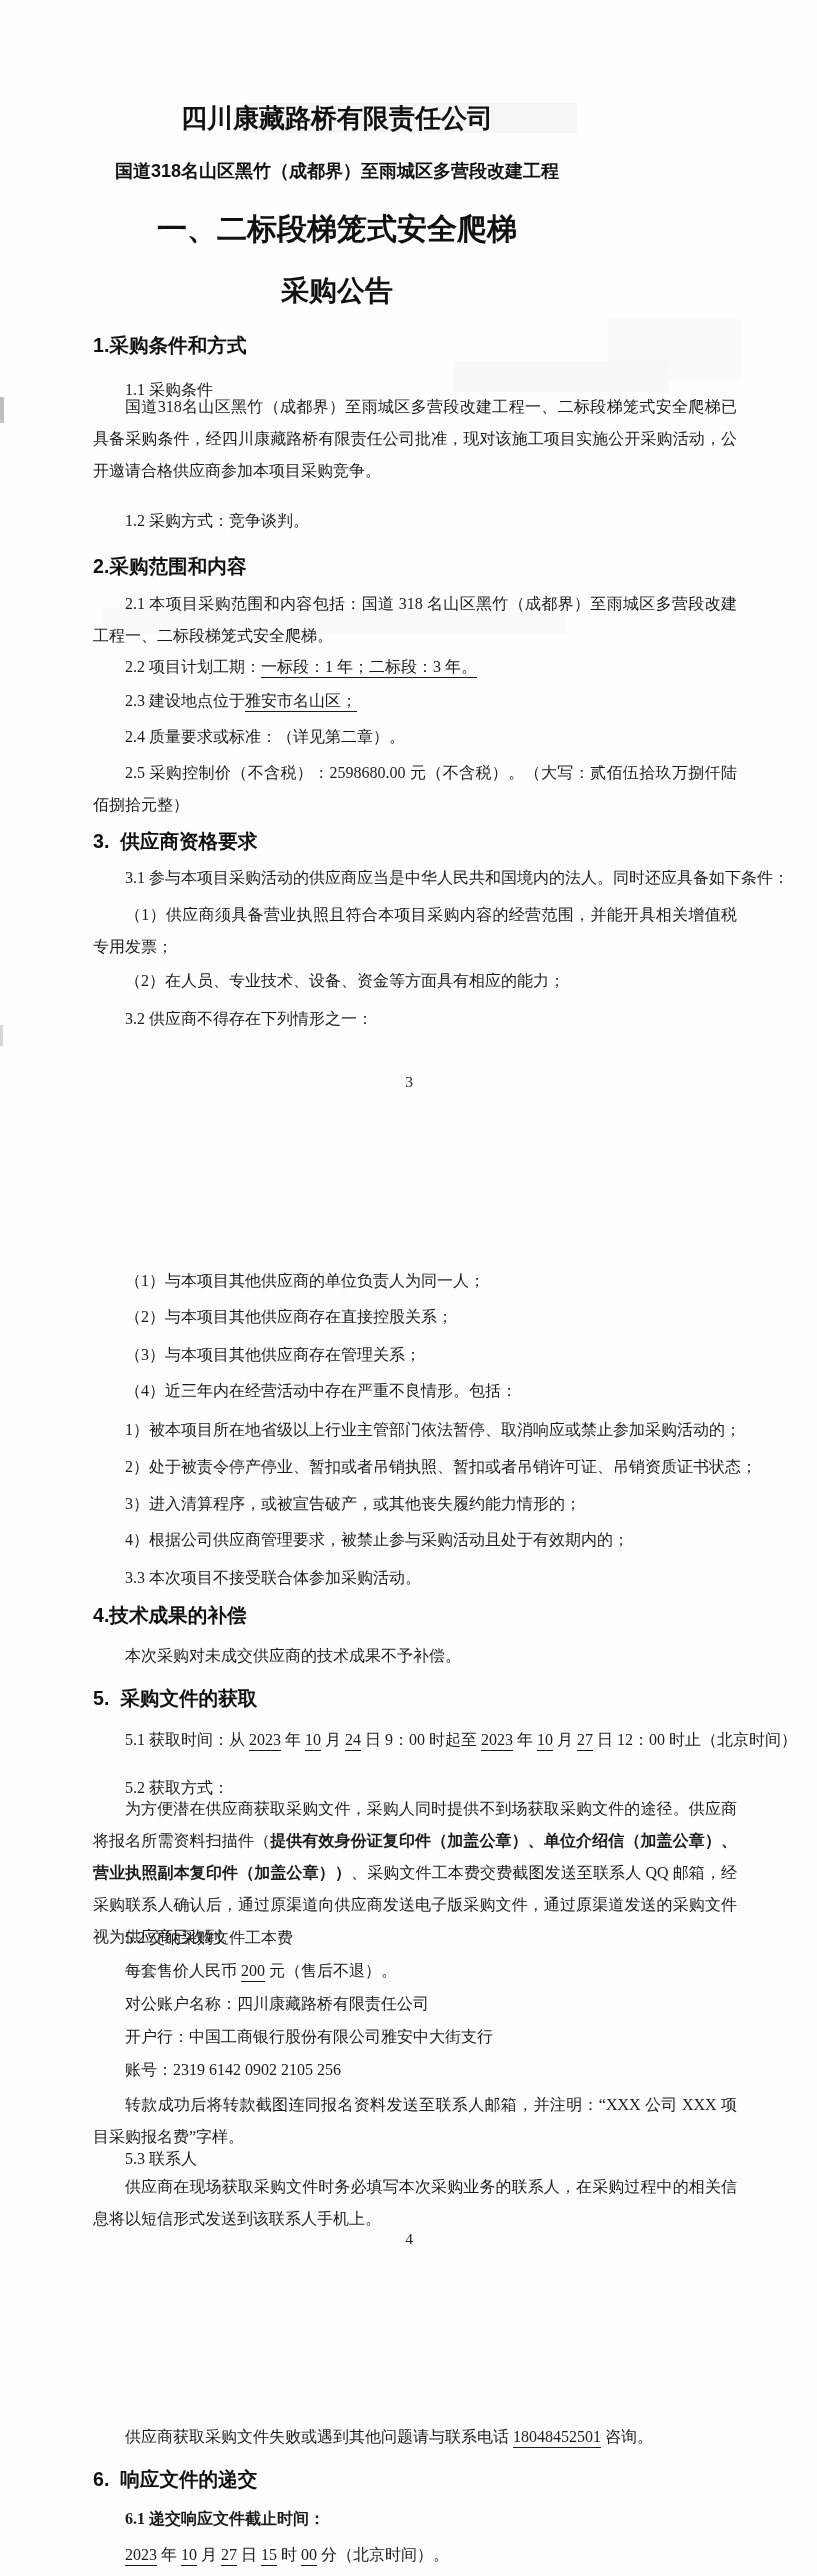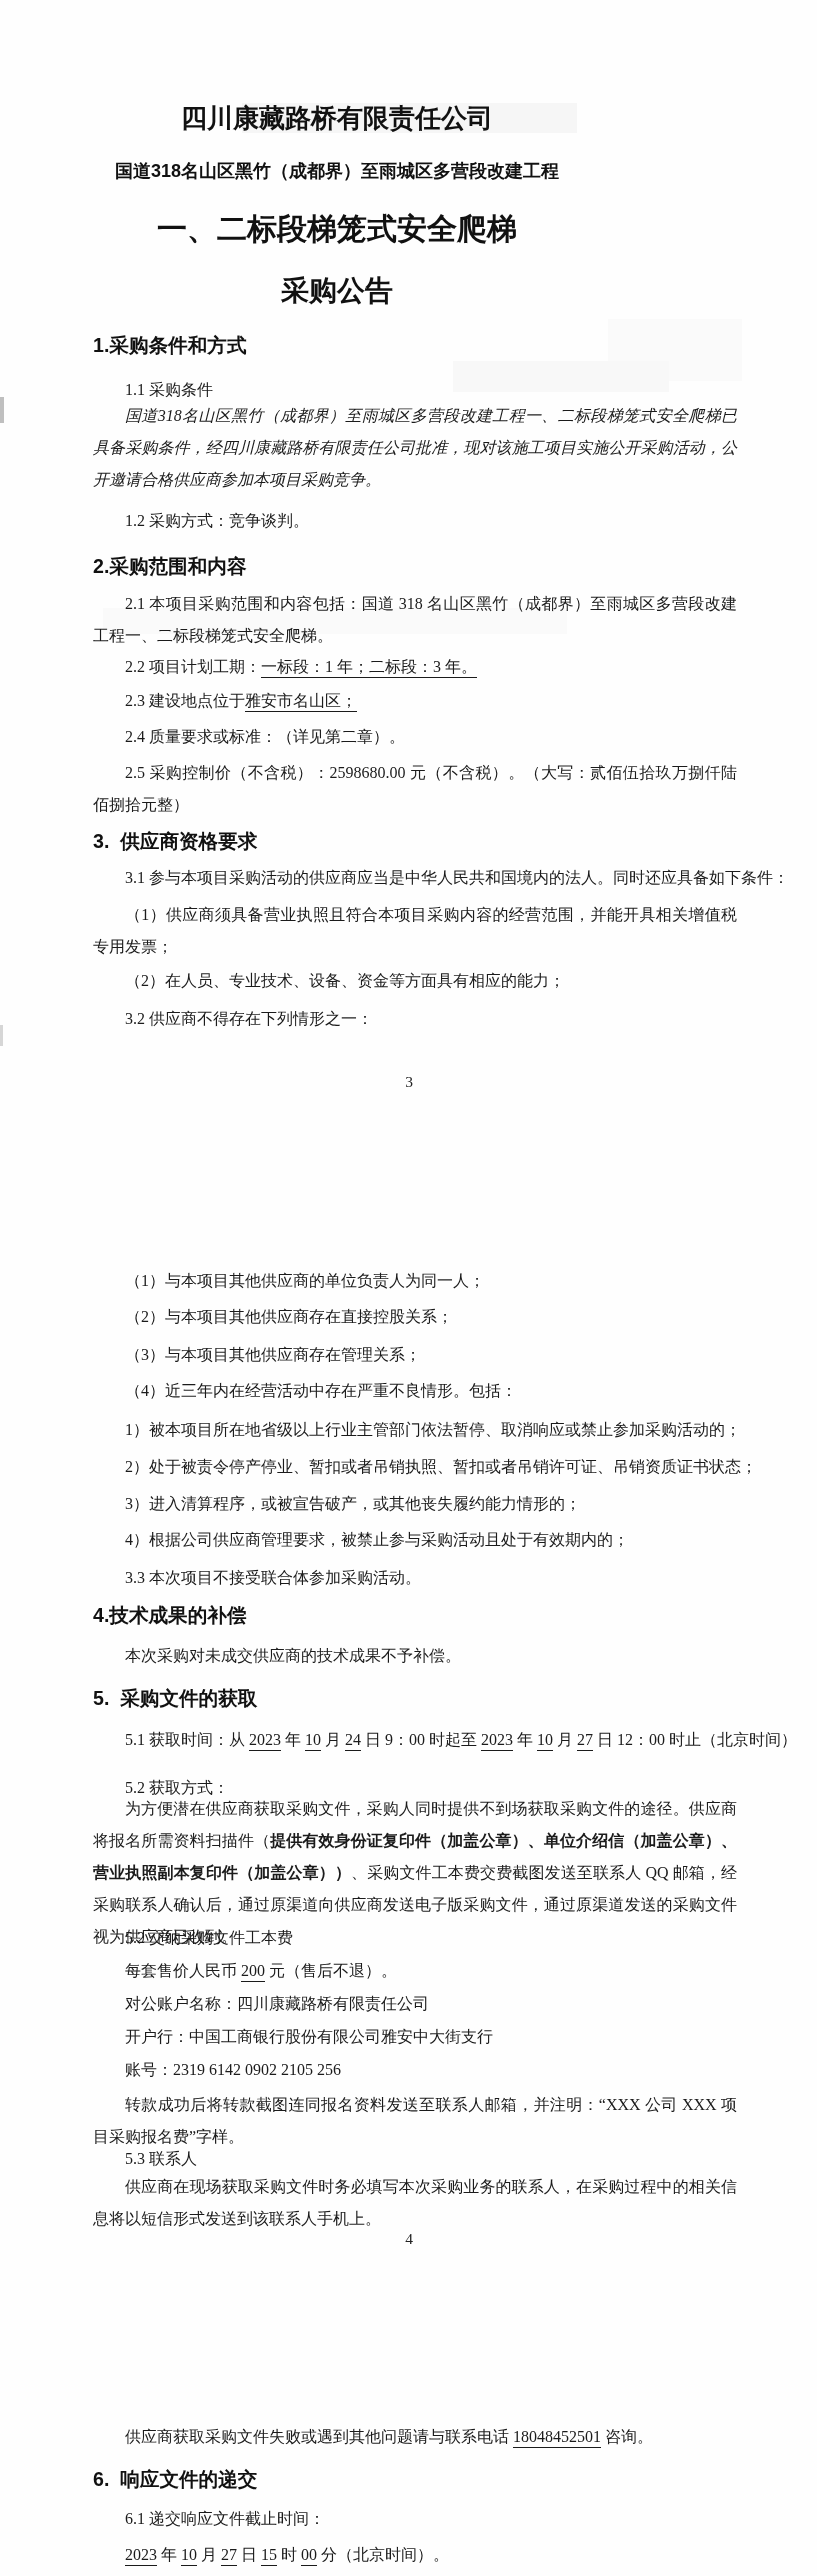--- a/index.html
+++ b/index.html
@@ -52,21 +52,21 @@
   <div class="smudge" style="left:0;top:397px;width:3.6px;height:26px;background:#bfbfbf;"></div>
   <div class="smudge" style="left:0;top:1025px;width:3.1px;height:20.6px;background:#d6d6d6;"></div>
 
   <div class="hd center t1" style="top:100px;">四川康藏路桥有限责任公司</div>
   <div class="hd center t2" style="top:153px;">国道318名山区黑竹（成都界）至雨城区多营段改建工程</div>
   <div class="hd center t3" style="top:211px;">一、二标段梯笼式安全爬梯</div>
   <div class="hd center notice" style="top:273px;">采购公告</div>
 
   <div class="hd" style="top:327px;">1.采购条件和方式</div>
   <div class="ln ind" style="top:374px;">1.1 采购条件</div>
-  <div class="ln wrap ind" style="top:400px;font-style:italic;">国道318名山区黑竹（成都界）至雨城区多营段改建工程一、二标段梯笼式安全爬梯已具备采购条件，经四川康藏路桥有限责任公司批准，现对该施工项目实施公开采购活动，公开邀请合格供应商参加本项目采购竞争。</div>
+  <div class="ln wrap ind" style="top:391px;">国道318名山区黑竹（成都界）至雨城区多营段改建工程一、二标段梯笼式安全爬梯已具备采购条件，经四川康藏路桥有限责任公司批准，现对该施工项目实施公开采购活动，公开邀请合格供应商参加本项目采购竞争。</div>
   <div class="ln ind" style="top:505px;">1.2 采购方式：竞争谈判。</div>
 
   <div class="hd" style="top:548px;">2.采购范围和内容</div>
   <div class="ln wrap ind" style="top:588px;">2.1 本项目采购范围和内容包括：国道 318 名山区黑竹（成都界）至雨城区多营段改建工程一、二标段梯笼式安全爬梯。</div>
   <div class="ln ind" style="top:651px;"><span>2.2 项目计划工期：</span><span class="u">一标段：1 年；二标段：3 年。</span></div>
   <div class="ln ind" style="top:685px;"><span>2.3 建设地点位于</span><span class="u">雅安市名山区；</span></div>
   <div class="ln ind" style="top:721px;">2.4 质量要求或标准：（详见第二章）。</div>
   <div class="ln wrap ind" style="top:757px;">2.5 采购控制价（不含税）：2598680.00 元（不含税）。（大写：贰佰伍拾玖万捌仟陆佰捌拾元整）</div>
 
   <div class="hd" style="top:823px;">3.  供应商资格要求</div>
@@ -101,17 +101,17 @@
   <div class="ln ind" style="top:2054px;">账号：2319 6142 0902 2105 256</div>
   <div class="ln wrap ind" style="top:2089px;">转款成功后将转款截图连同报名资料发送至联系人邮箱，并注明：“XXX 公司 XXX 项目采购报名费”字样。</div>
   <div class="ln ind" style="top:2143px;">5.3 联系人</div>
   <div class="ln wrap ind" style="top:2171px;">供应商在现场获取采购文件时务必填写本次采购业务的联系人，在采购过程中的相关信息将以短信形式发送到该联系人手机上。</div>
 
   <div class="pg" style="top:2223px;">4</div>
 
   <div class="ln ind" style="top:2421px;"><span>供应商获取采购文件失败或遇到其他问题请与联系电话 </span><span class="u">18048452501</span><span> 咨询。</span></div>
 
   <div class="hd" style="top:2461px;">6.  响应文件的递交</div>
-  <div class="ln ind" style="top:2503px;">6.1 递交响应文件截止时间：</div>
+  <div class="ln ind" style="top:2503px;font-weight:bold;">6.1 递交响应文件截止时间：</div>
   <div class="ln ind" style="top:2539px;"><span class="u">2023</span><span> 年 </span><span class="u">10</span><span> 月 </span><span class="u">27</span><span> 日 </span><span class="u">15</span><span> 时 </span><span class="u">00</span><span> 分（北京时间）。</span></div>
 
 </div>
 
 
 </body></html>

